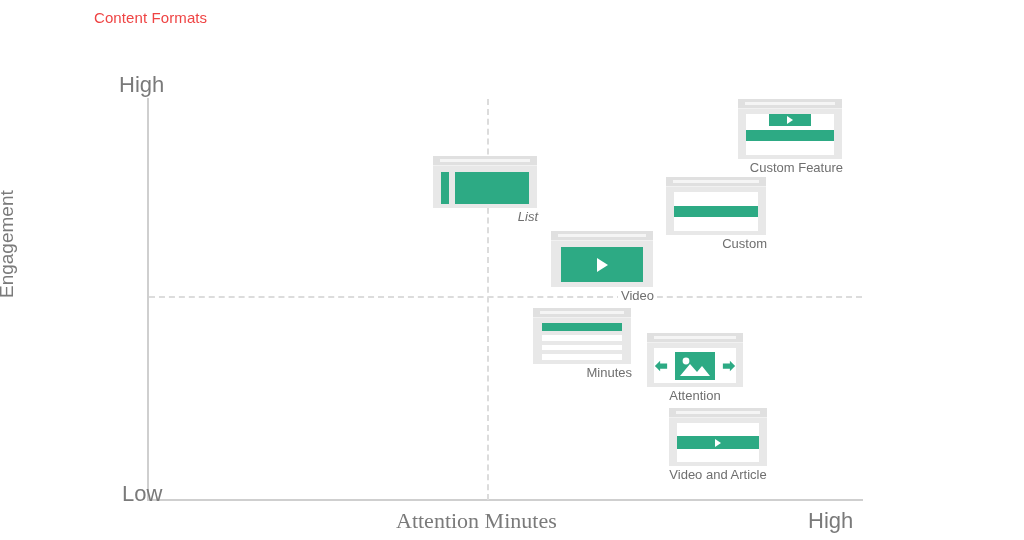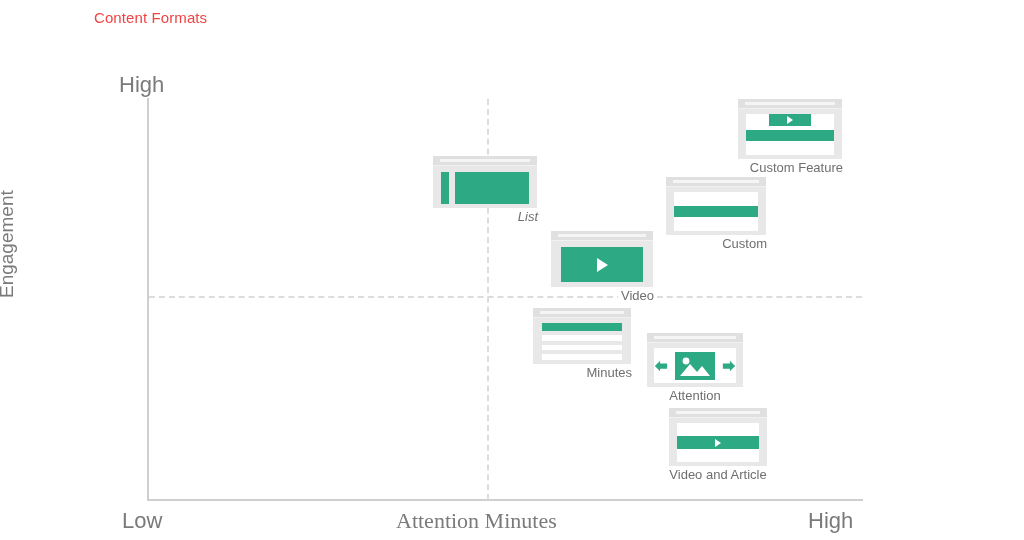--- a/index.html
+++ b/index.html
@@ -63,21 +63,21 @@
   }
 
   
   .axis-label {
     position: absolute;
     font-size: 22px;
     color: #7a7a7a;
     white-space: nowrap;
   }
   #y-high-label  { left: 119px; top: 72px; }
-  #x-low-label   { left: 122px; top: 508px; }
+  #x-low-label   { left: 122px; top: 481px; }
   #x-high-label  { left: 808px; top: 508px; }
   #x-axis-title  { left: 396px; top: 508px; font-family: Liberation Serif, serif; }
 
   #y-axis-title {
     position: absolute;
     font-size: 19px;
     color: #7a7a7a;
     white-space: nowrap;
     left: -4px;
     top: 298px;

